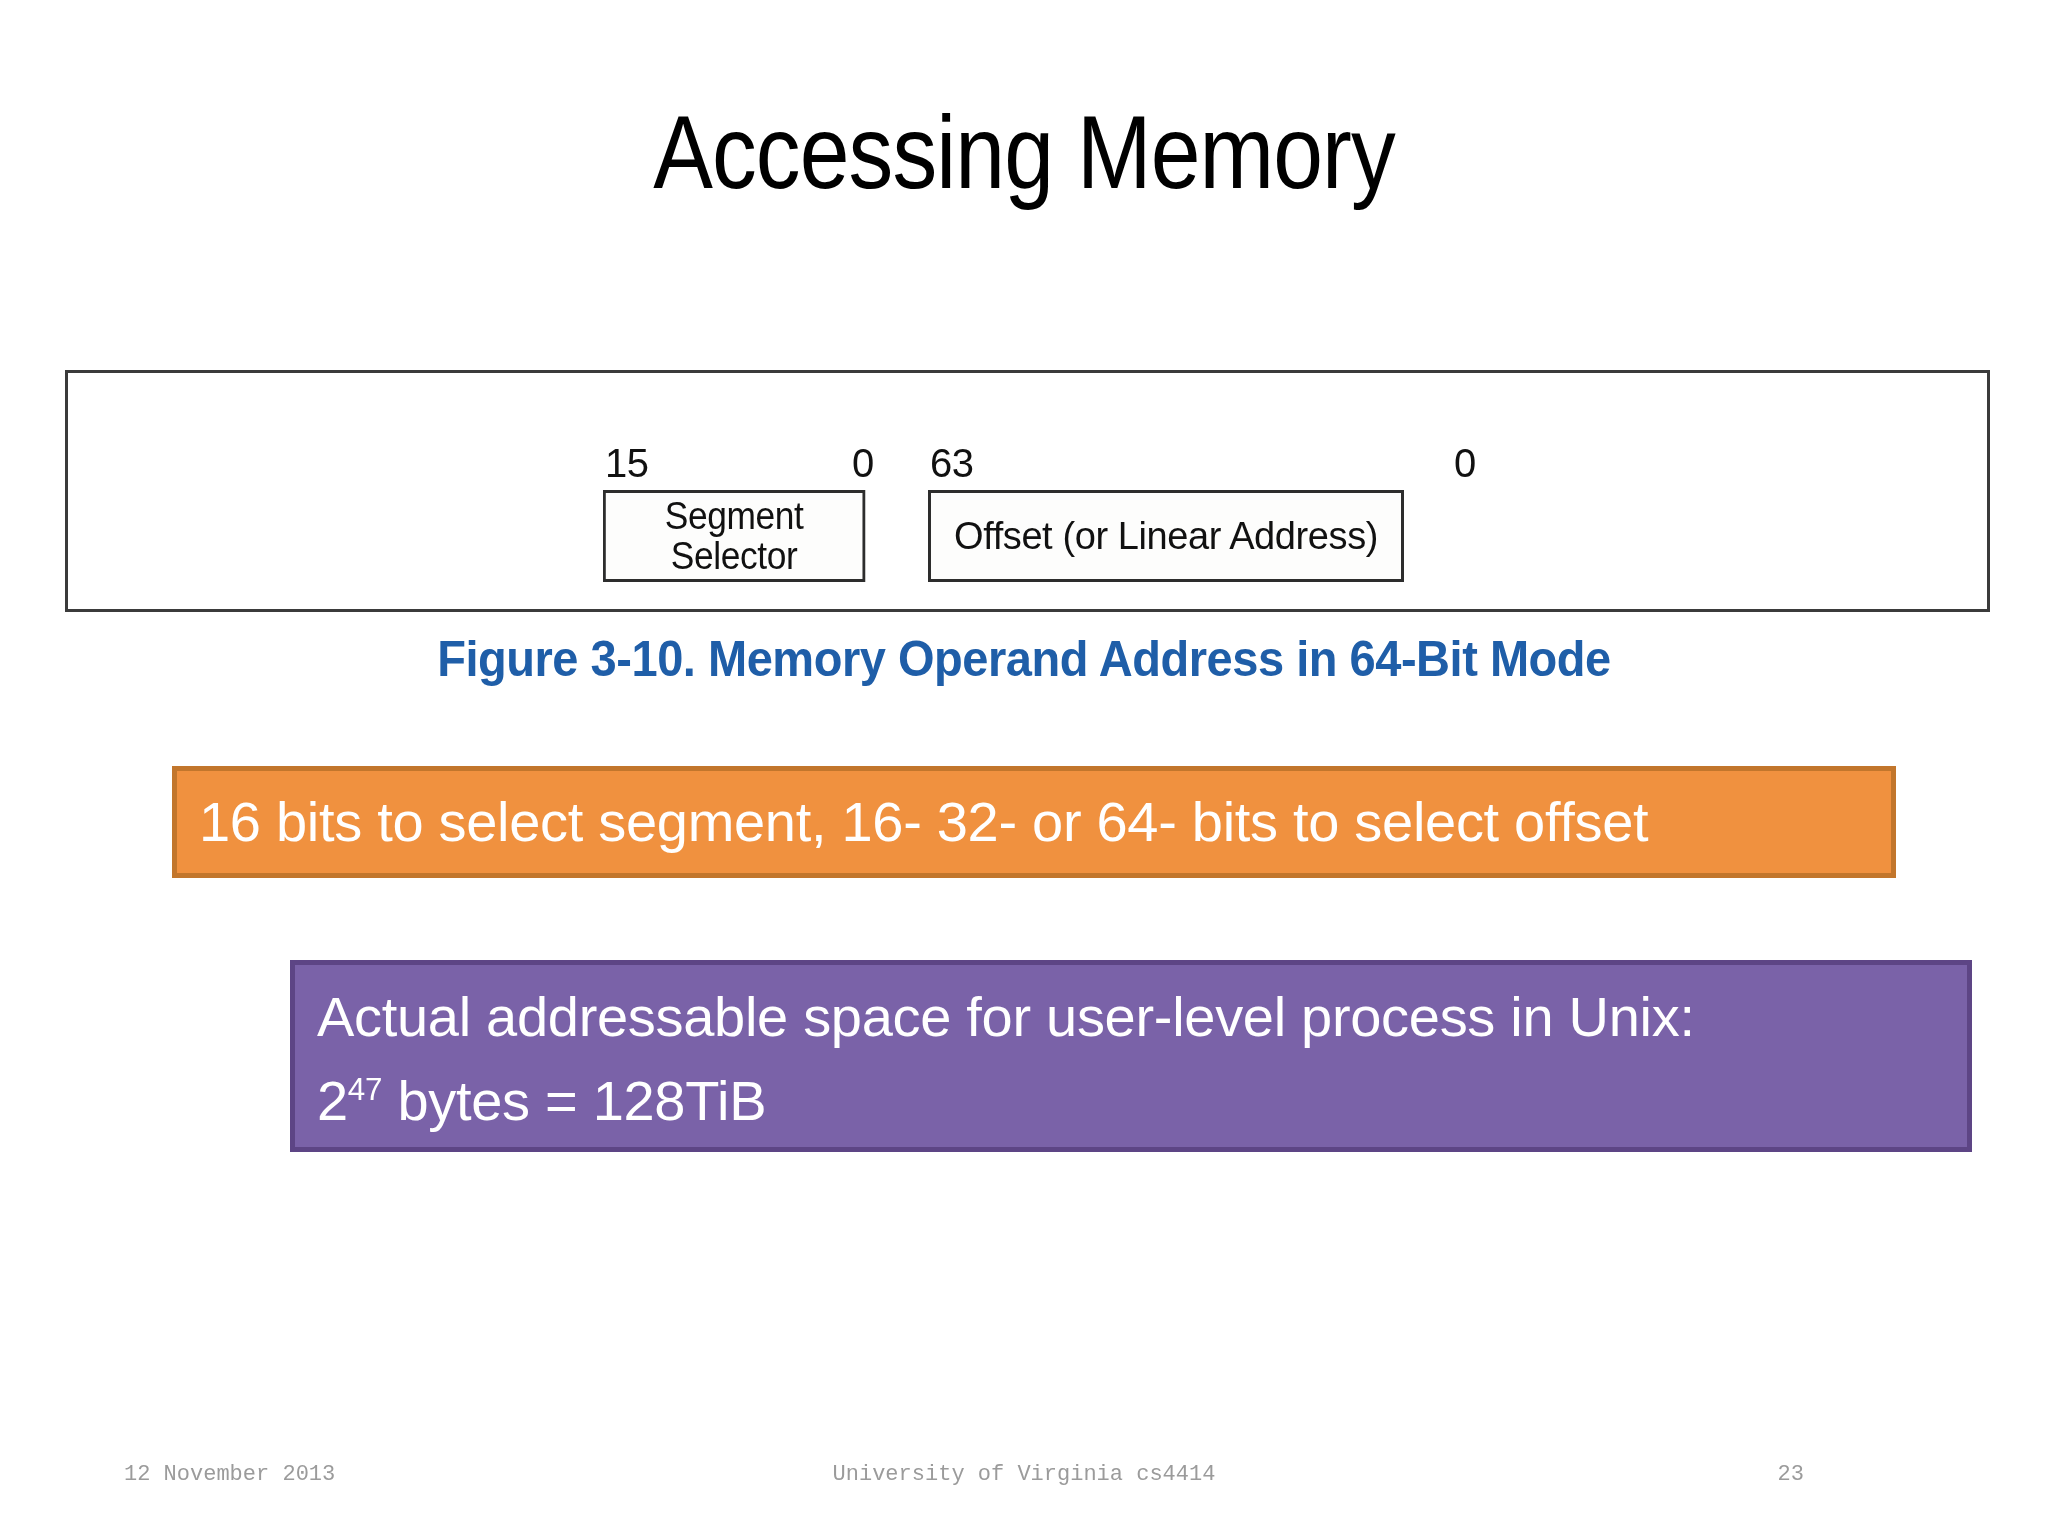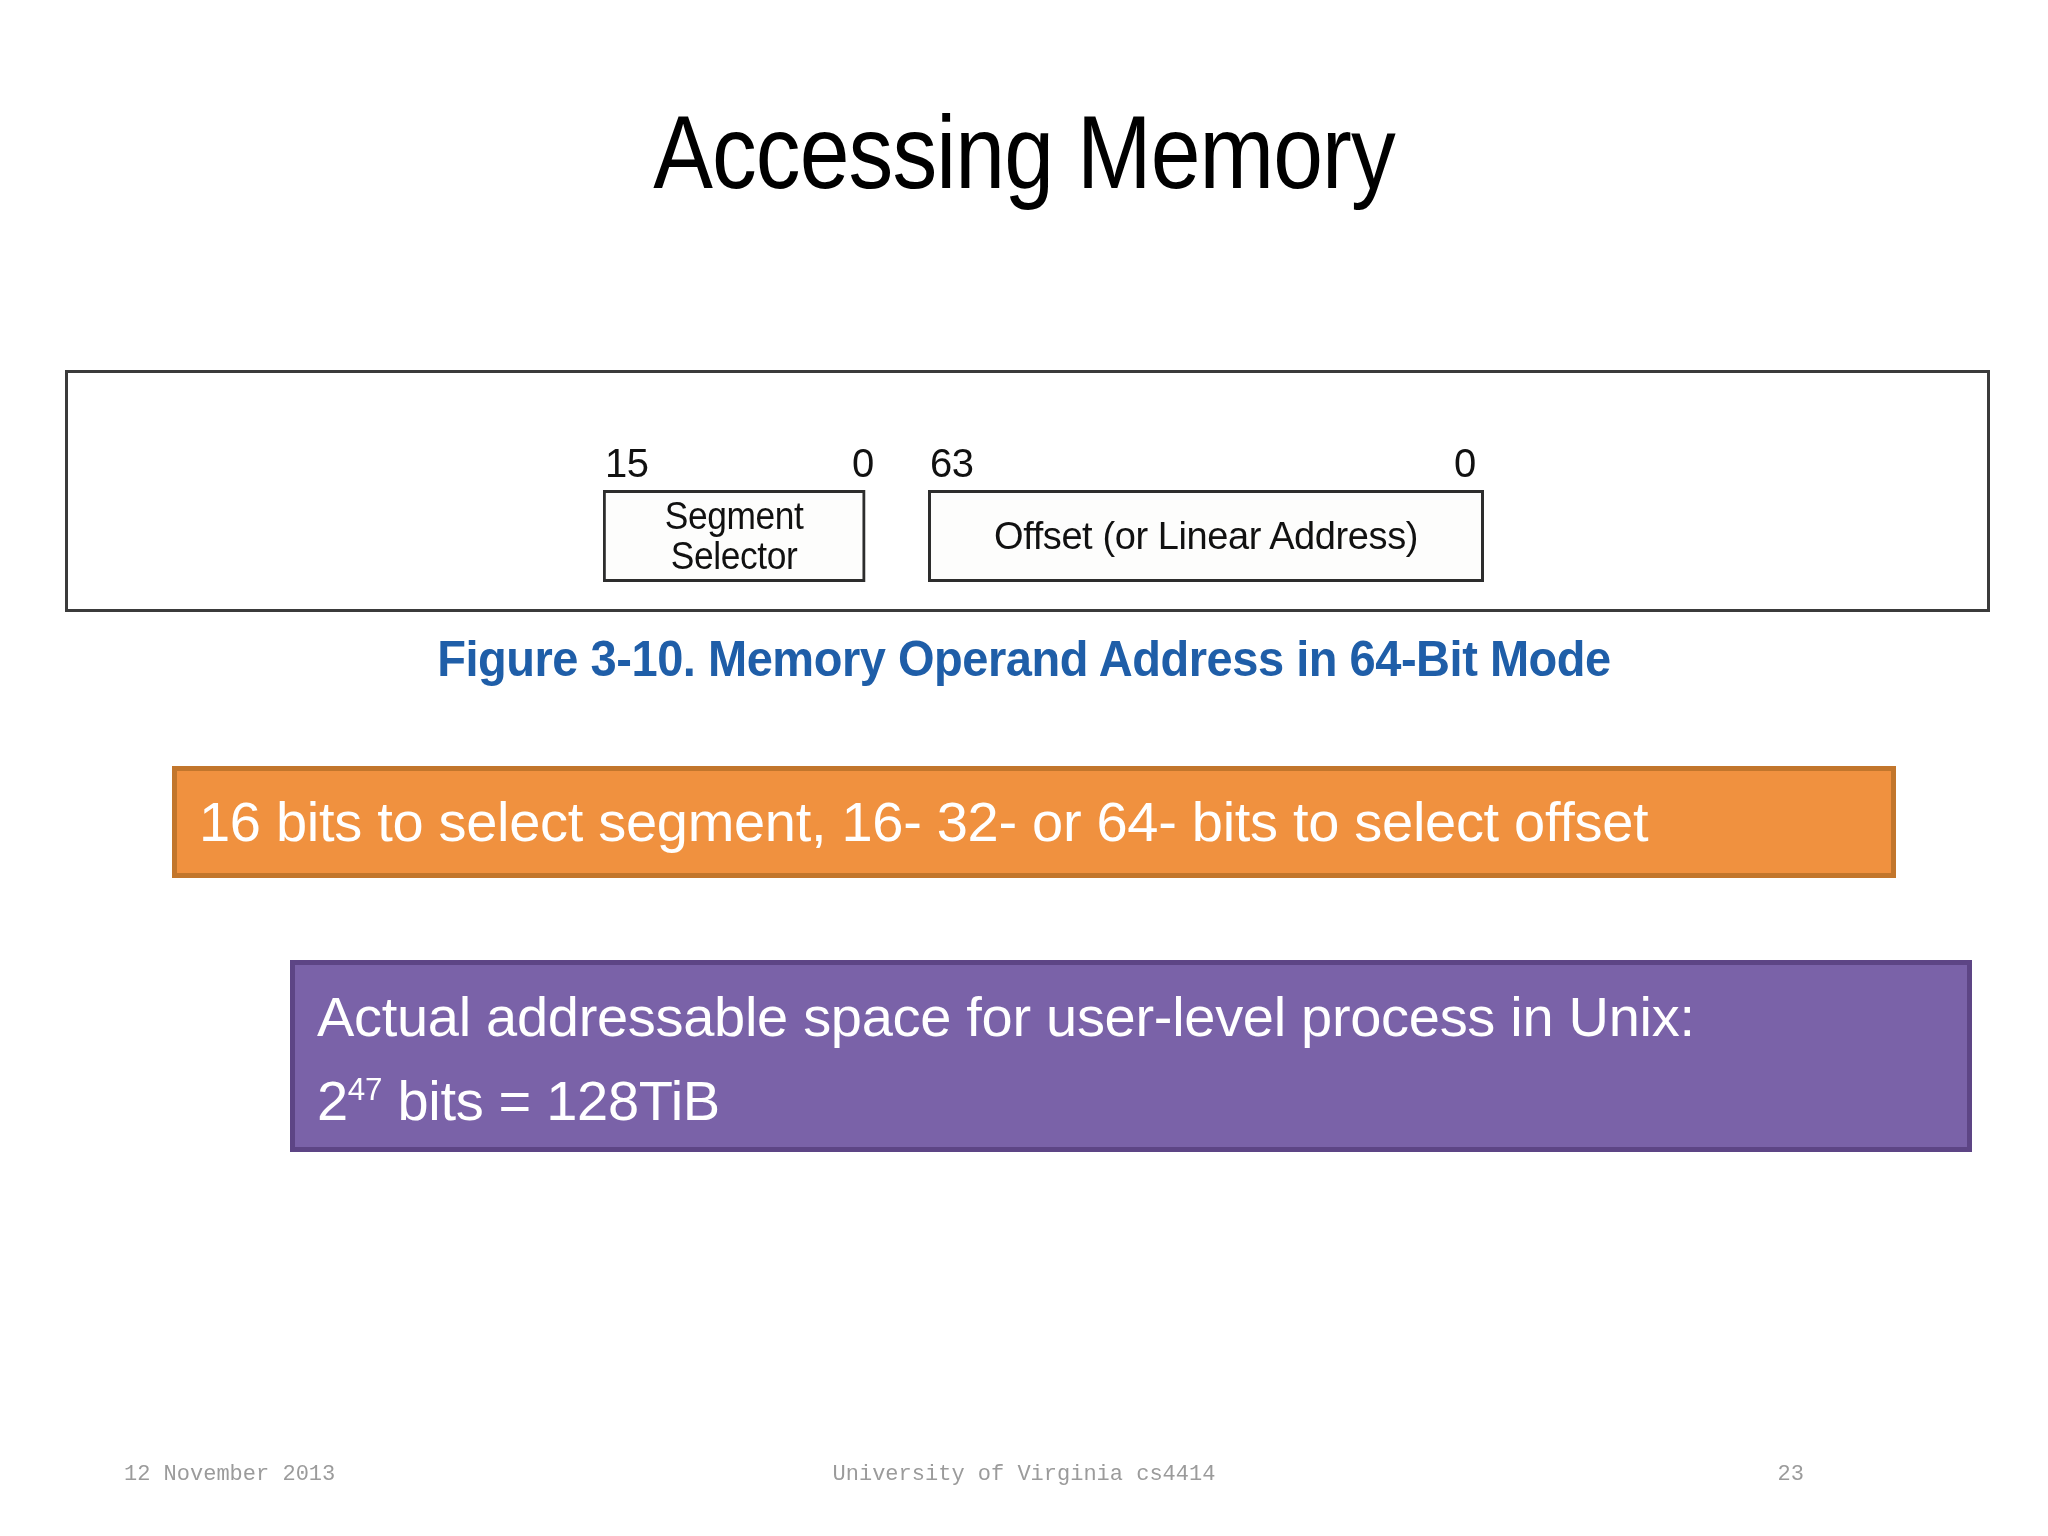--- a/index.html
+++ b/index.html
@@ -75,21 +75,21 @@
     left: 535px;
     top: 117px;
     width: 282px;
     height: 92px;
     transform: scaleX(0.93);
     transform-origin: 0 0;
   }
   .bitbox.offset {
     left: 860px;
     top: 117px;
-    width: 556px;
+    width: 476px;
     height: 92px;
   }
   .bitbox .bitbox-text { display: block; }
 
   
   .bitlabel {
     position: absolute;
     color: #111111;
     font-family: "Liberation Sans", sans-serif;
     font-size: 40px;
@@ -210,21 +210,21 @@
 
 <div class="figure-caption">Figure 3-10.  Memory Operand Address in 64-Bit Mode</div>
 
 <div class="callout orange">
   <span>16 bits to select segment, 16- 32- or 64- bits to select offset</span>
 </div>
 
 <div class="callout purple">
   <span class="line1">Actual addressable space for user-level process in Unix:</span>
   <span class="line2">
-    <span>2</span><sup>47</sup><span> bits = 128TiB</span>
+    <span>2</span><sup>47</sup><span> bytes = 128TiB</span>
   </span>
 </div>
 
 <div class="footer">
   <span class="f-date">12 November 2013</span>
   <span class="f-org">University of Virginia cs4414</span>
   <span class="f-page">23</span>
 </div>
 
 </body></html>

